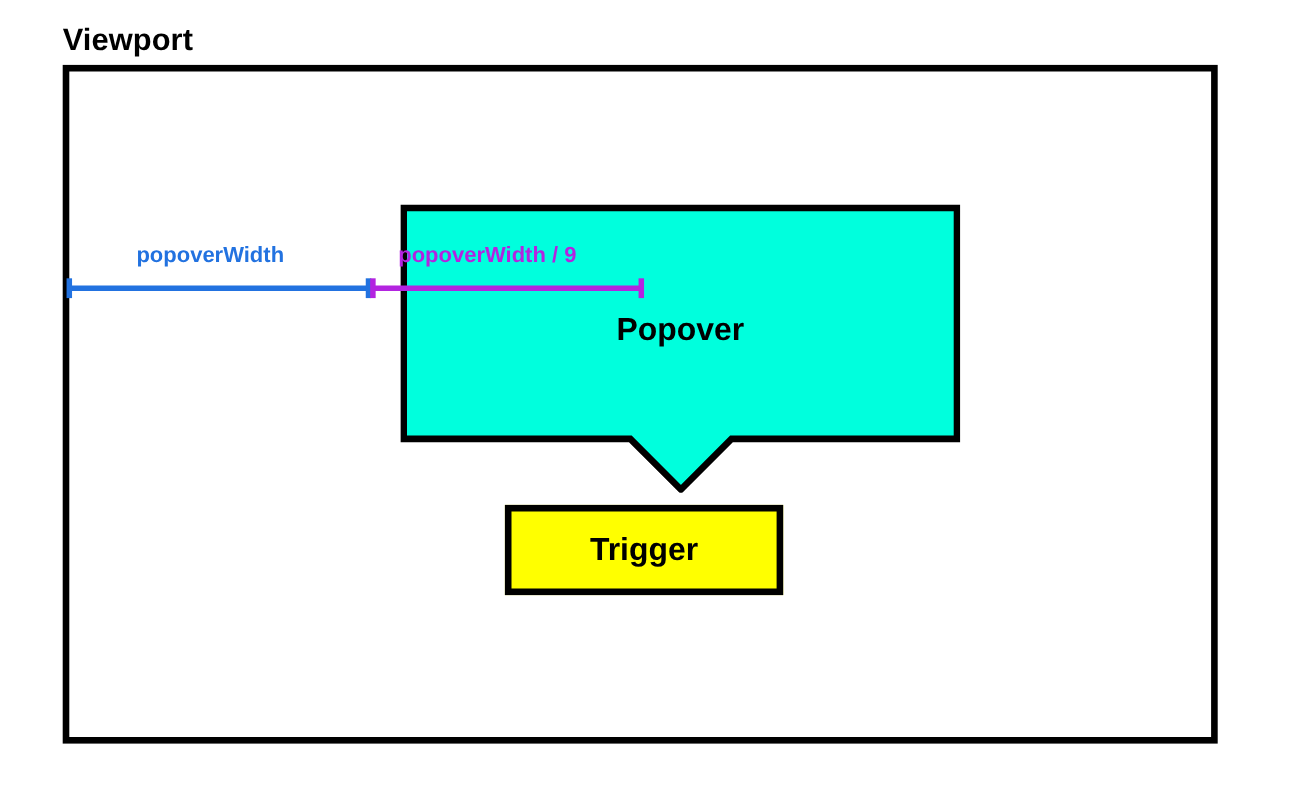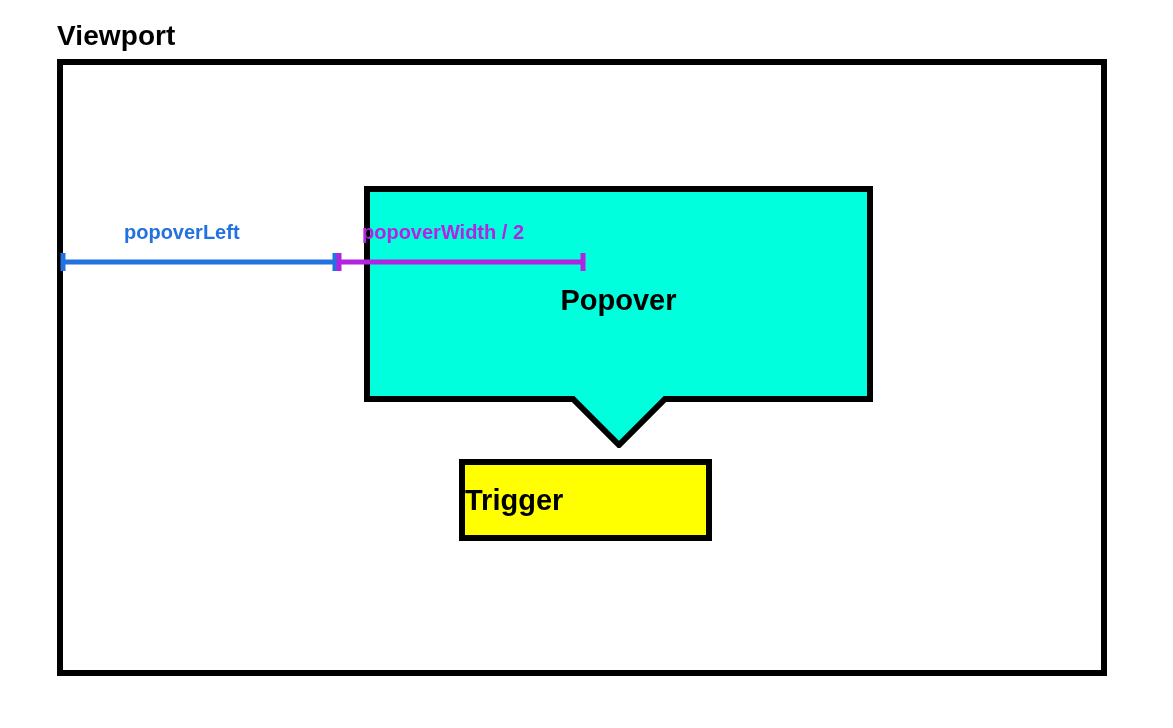--- a/index.html
+++ b/index.html
@@ -81,20 +81,21 @@
     position: absolute;
     left: 459px;
     top: 459px;
     width: 253px;
     height: 82px;
     background: #ffff00;
     border: 6px solid #000000;
     box-sizing: border-box;
     display: flex;
     align-items: center;
+    justify-content: center;
   }
   .trigger-label {
     font-size: 29px;
     font-weight: bold;
     color: #000000;
     line-height: 1;
     white-space: nowrap;
   }
 
   
@@ -159,17 +160,17 @@
       <line x1="335" y1="253" x2="335" y2="271" stroke="#2272e0" stroke-width="5"></line>
     </g>
 
     <g>
       <line x1="338" y1="262" x2="584" y2="262" stroke="#b324e0" stroke-width="5"></line>
       <line x1="339" y1="253" x2="339" y2="271" stroke="#b324e0" stroke-width="5"></line>
       <line x1="583" y1="253" x2="583" y2="271" stroke="#b324e0" stroke-width="5"></line>
     </g>
   </svg>
 
-  <div class="measure-label label-popover-left">popoverLeft</div>
+  <div class="measure-label label-popover-left">popoverWidth</div>
 
-  <div class="measure-label label-popover-width">popoverWidth / 2</div>
+  <div class="measure-label label-popover-width">popoverWidth / 9</div>
 
 </div>
 
 </body></html>

